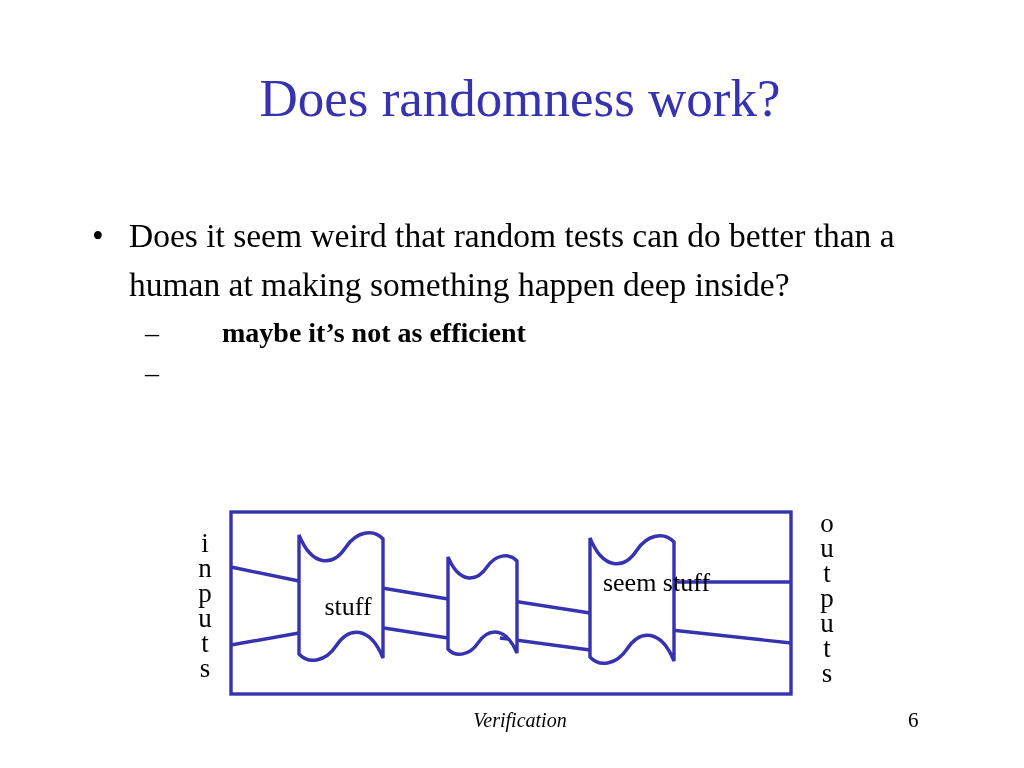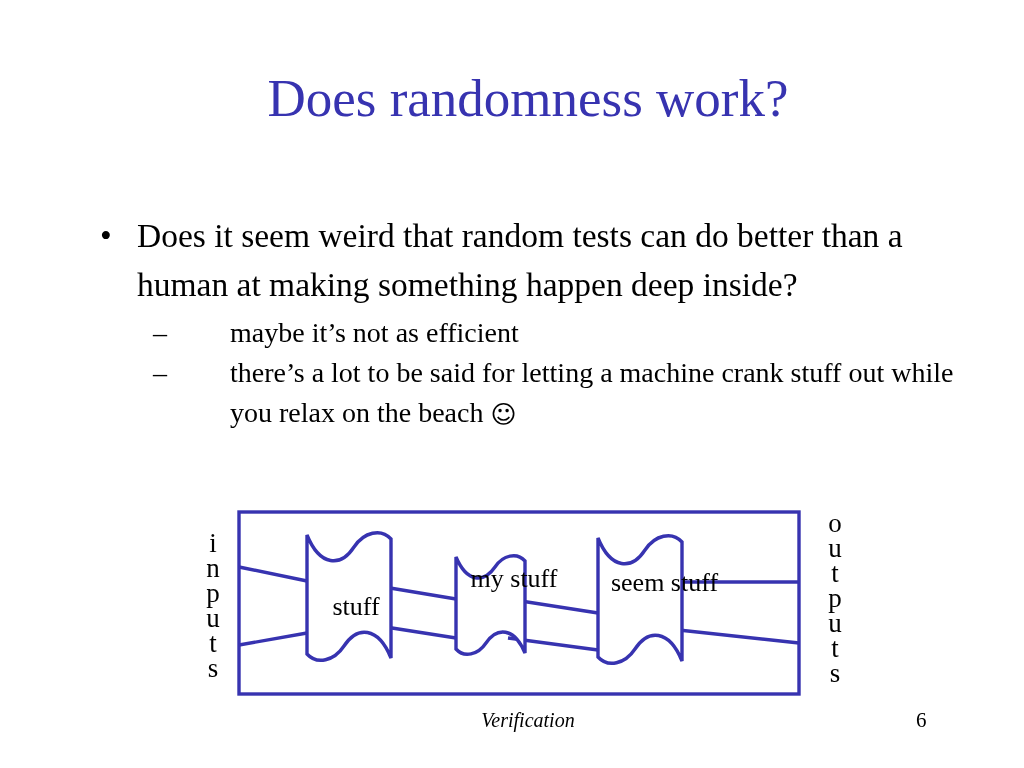--- a/index.html
+++ b/index.html
@@ -11,21 +11,21 @@
     height: 768px;
     background: #ffffff;
     font-family: "Liberation Serif", "DejaVu Serif", serif;
     color: #000000;
     overflow: hidden;
     position: relative;
   }
 
   #slide {
     position: absolute;
-    left: 16px;
+    left: 8px;
     top: 0;
     width: 960px;
     height: 768px;
   }
 
   
   #slide-title {
     position: absolute;
     left: 0;
     top: 68px;
@@ -74,20 +74,21 @@
   }
   .bullet-l2 .marker {
     position: absolute;
     left: 63px;
     top: 0;
     font-size: 28px;
     line-height: 40px;
   }
   .bullet-l2 .txt {
     display: block;
+    font-weight: bold;
   }
   .bullet-l2.first { margin-top: 4px; }
 
   .smiley {
     font-family: "DejaVu Sans", sans-serif;
     font-size: 25px;
     line-height: 40px;
     vertical-align: -1px;
   }
 
@@ -162,21 +163,20 @@
       <span class="txt">Does it seem weird that random tests can do better than a human at making something happen deep inside?</span>
     </div>
 
     <div class="bullet-l2 first">
       <span class="marker">–</span>
       <span class="txt">maybe it’s not as efficient</span>
     </div>
 
     <div class="bullet-l2">
       <span class="marker">–</span>
-      <span class="txt"><span>there’s a lot to be said for letting a machine crank stuff out while you relax on the beach </span><span class="smiley">☺</span></span>
     </div>
 
   </div>
 
   <div id="diagram">
 
     <svg width="690" height="215" viewBox="0 0 690 215">
       <g fill="none" stroke="#3733b0" stroke-width="3.4" stroke-linecap="butt" stroke-linejoin="miter">
 
         <rect x="53" y="17" width="560" height="182" fill="#ffffff"></rect>
@@ -236,24 +236,20 @@
       <span>p</span>
       <span>u</span>
       <span>t</span>
       <span>s</span>
     </div>
 
     <div class="shape-label" id="label-stuff">
       <span>stuff</span>
     </div>
 
-    <div class="shape-label" id="label-my-stuff">
-      <span>my</span>
-      <span>stuff</span>
-    </div>
 
     <div class="shape-label" id="label-other-stuff">
       <span>seem</span>
       <span>stuff</span>
     </div>
 
   </div>
 
   <div id="footer">
     <span>Verification</span>

